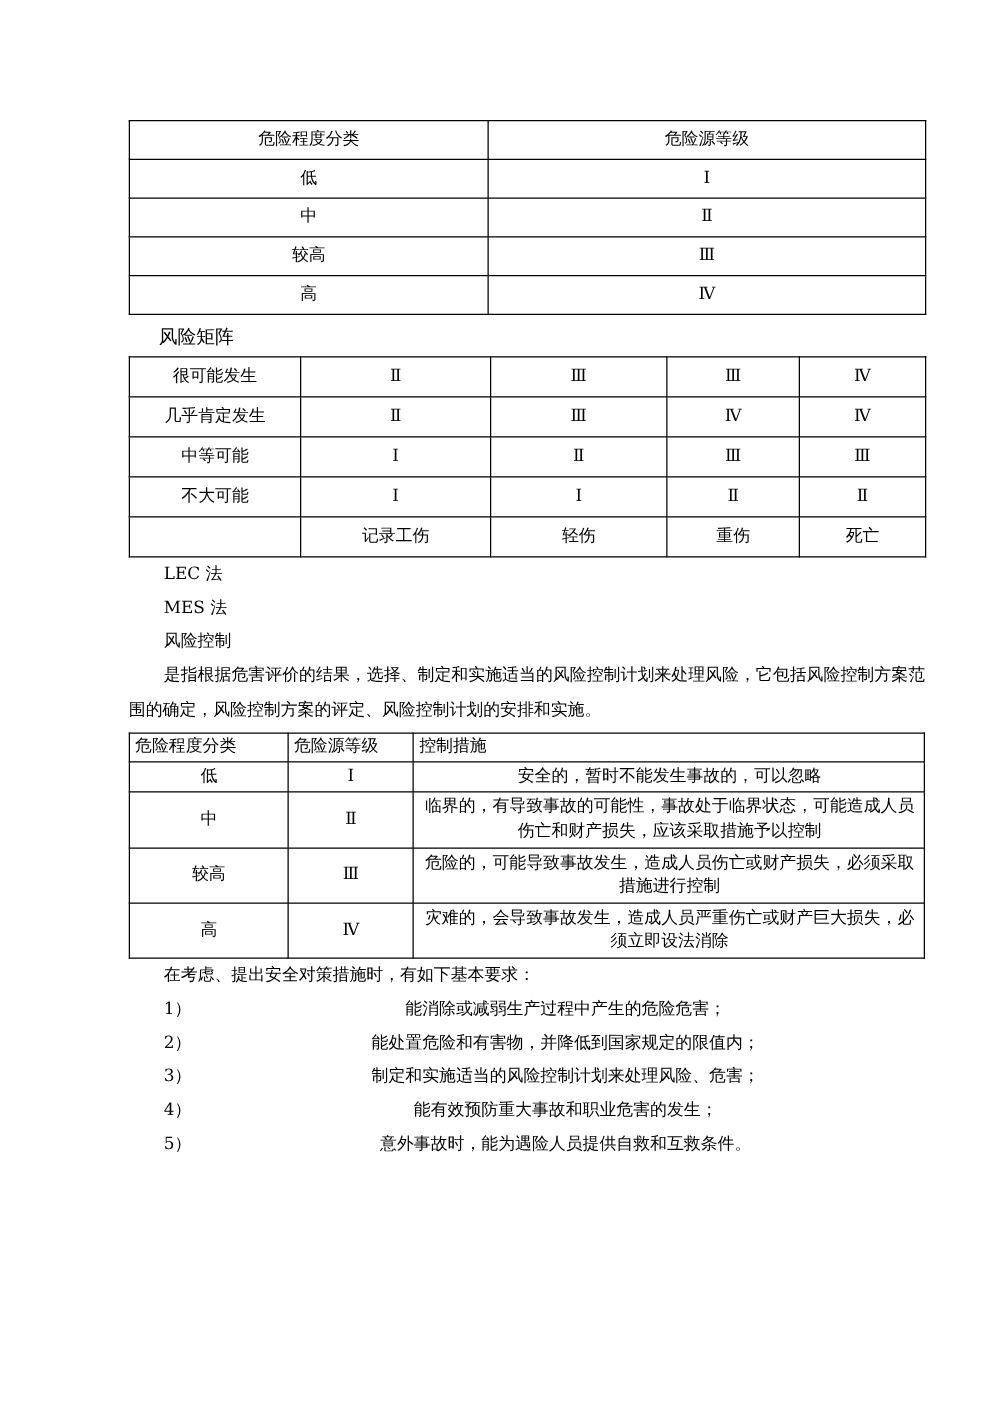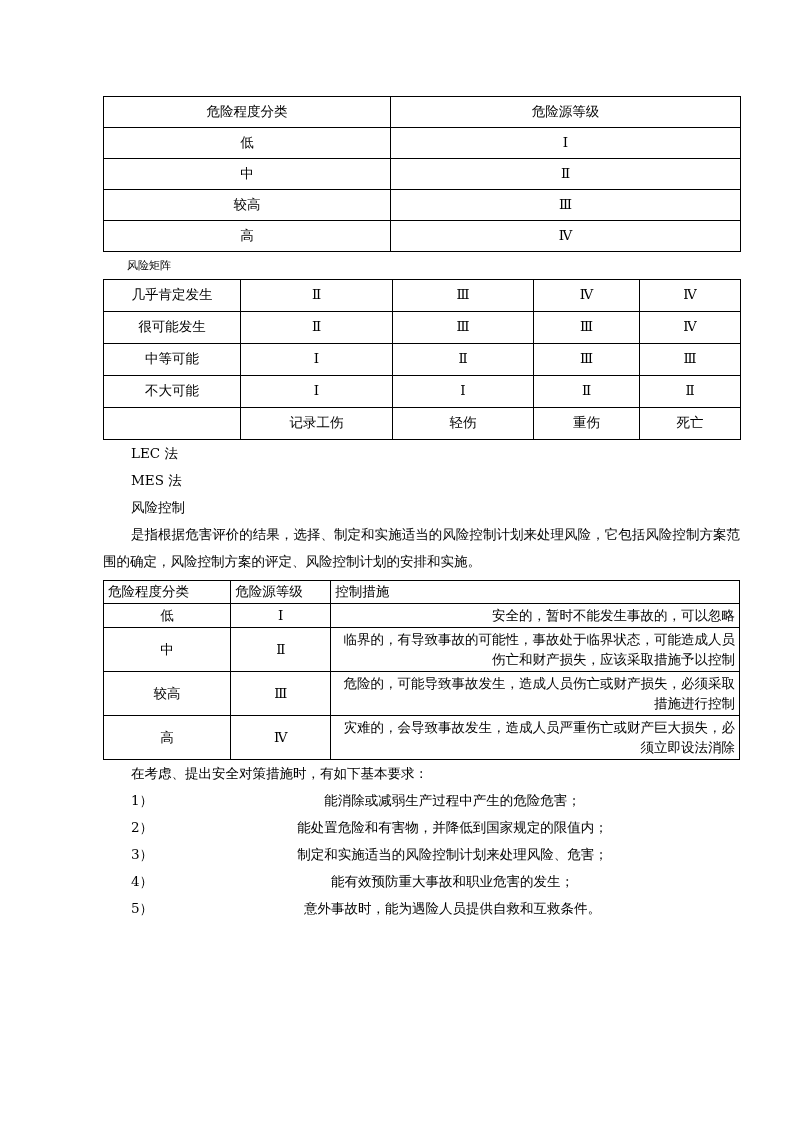--- a/index.html
+++ b/index.html
@@ -48,21 +48,21 @@
   .t1 { margin: 0; }
   .t1 td {
     height: 30px;
     text-align: center;
   }
   .t1 col.c1 { width: 287px; }
   .t1 col.c2 { width: 350px; }
 
   
   .caption-line {
-    font-size: 11px;
+    font-size: 15px;
     line-height: 1.6;
     padding: 5px 0 4px 24px;
     white-space: nowrap;
   }
 
   
   .t2 td {
     height: 31px;
     text-align: center;
   }
@@ -101,21 +101,21 @@
     vertical-align: middle;
     line-height: 1.62;
   }
   .t3 td.k-head-left {
     text-align: left;
     padding: 1px 0 1px 4px;
   }
   .t3 td.k-cls { text-align: center; }
   .t3 td.k-lvl { text-align: center; }
   .t3 td.k-desc {
-    text-align: right;
+    text-align: center;
     padding: 2px 4px 2px 5px;
   }
 
   
   .list-wrap {
     margin: 0;
     padding: 0;
   }
   .list-item {
     font-size: 13.5px;
@@ -169,31 +169,31 @@
     <table class="doc-table t2">
       <colgroup>
           <col class="m1">
           <col class="m2">
           <col class="m3">
           <col class="m4">
           <col class="m5">
         </colgroup>
       <tbody>
         <tr>
+          <td class="rowhead">很可能发生</td>
+          <td>Ⅱ</td>
+          <td>Ⅲ</td>
+          <td>Ⅲ</td>
+          <td>Ⅳ</td>
+        </tr>
+        <tr>
           <td class="rowhead">几乎肯定发生</td>
           <td>Ⅱ</td>
           <td>Ⅲ</td>
           <td>Ⅳ</td>
-          <td>Ⅳ</td>
-        </tr>
-        <tr>
-          <td class="rowhead">很可能发生</td>
-          <td>Ⅱ</td>
-          <td>Ⅲ</td>
-          <td>Ⅲ</td>
           <td>Ⅳ</td>
         </tr>
         <tr>
           <td class="rowhead">中等可能</td>
           <td>Ⅰ</td>
           <td>Ⅱ</td>
           <td>Ⅲ</td>
           <td>Ⅲ</td>
         </tr>
         <tr>

